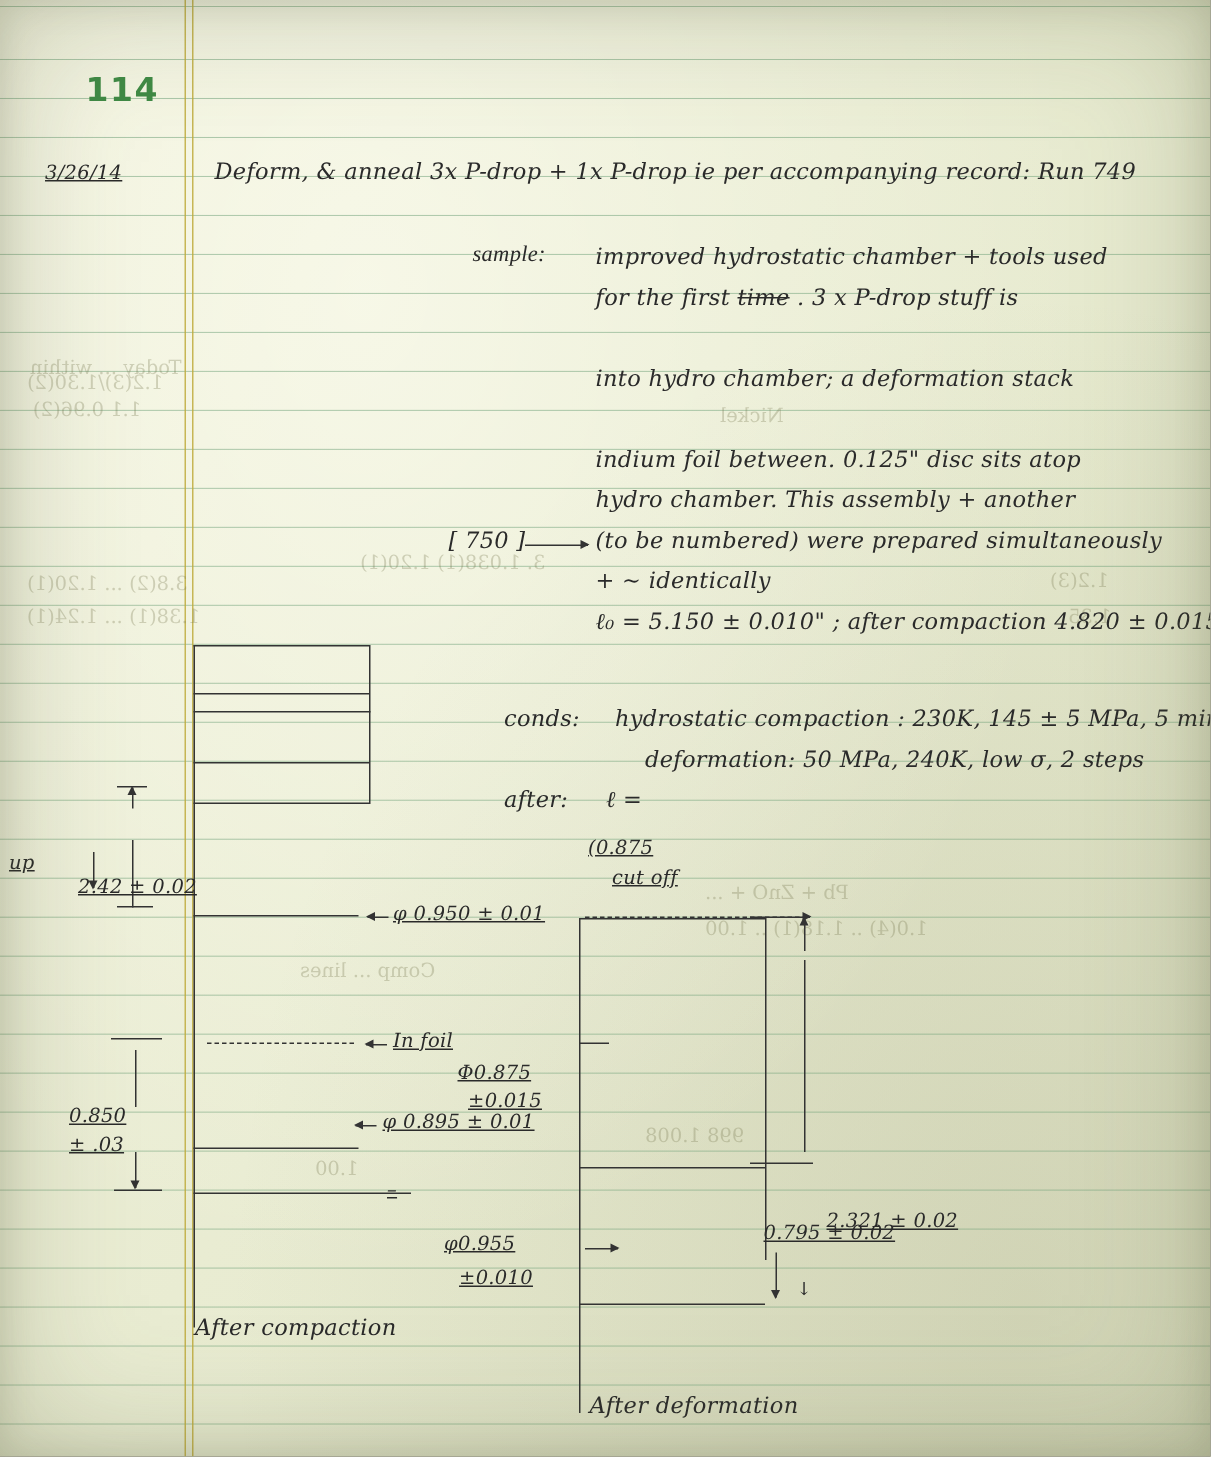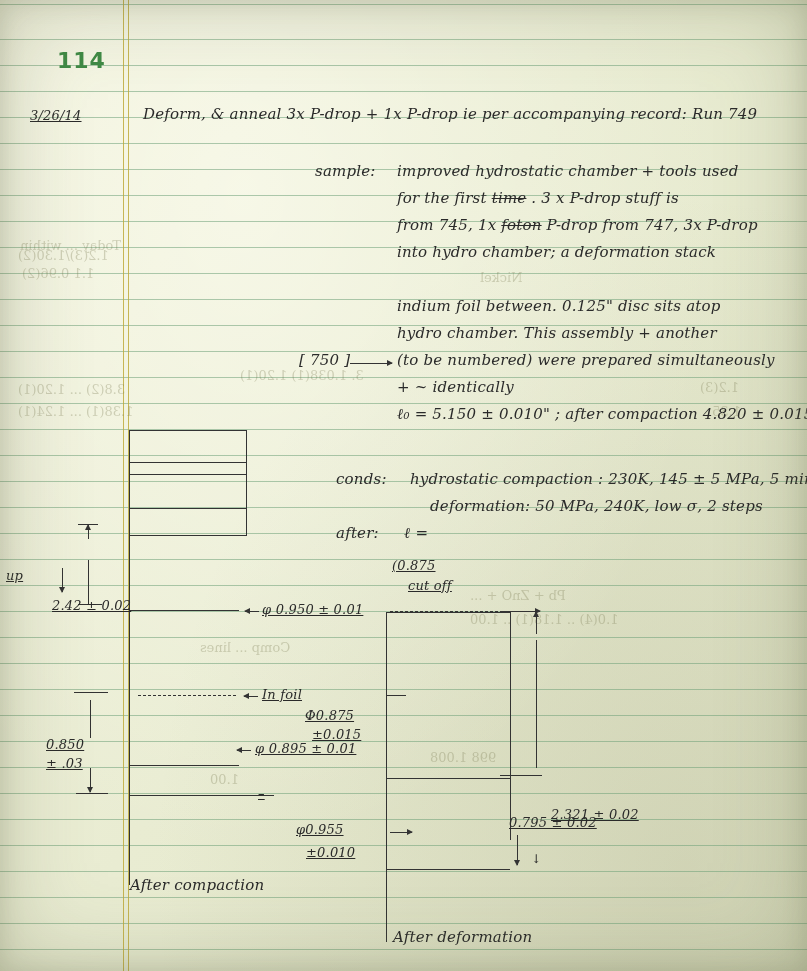--- a/index.html
+++ b/index.html
@@ -164,24 +164,23 @@
   <div class="ghost" style="left:470px; top:612px;">1.0(4) .. 1.18(1) .. 1.00</div>
   <div class="ghost" style="left:200px; top:640px;">Comp ...  lines</div>
   <div class="ghost" style="left:430px; top:750px;">998  1.008</div>
   <div class="ghost" style="left:210px; top:772px;">1.00</div>
 
   <div class="page-number">114</div>
 
   <div class="hw small" style="left:30px; top:108px;">3/26/14</div>
   <div class="hw body" style="left:143px; top:105px;">Deform, &amp; anneal  3x P-drop + 1x P-drop  ie per accompanying record: Run 749</div>
 
-  <div class="hw body" style="left:315px; top:162px;">sample:</div>
+  <div class="hw body" style="left:315px; top:162px;font-family:Liberation Serif, serif;">sample:</div>
   <div class="hw body" style="left:397px; top:162px;">improved hydrostatic chamber + tools used</div>
   <div class="hw body" style="left:397px; top:189px;">for the first <span class="strike">time</span> .  3 x P-drop stuff is</div>
-  <div class="hw body" style="left:397px; top:216px;">from 745, 1x <span class="strike">foton</span> P-drop from 747, 3x P-drop</div>
   <div class="hw body" style="left:397px; top:243px;text-align:right;">into hydro chamber; a deformation stack</div>
   <div class="hw body" style="left:397px; top:297px;">indium foil between. 0.125" disc sits atop</div>
   <div class="hw body" style="left:397px; top:351px;">(to be numbered) were prepared simultaneously</div>
   <div class="hw body" style="left:397px; top:324px;">hydro chamber. This assembly + another</div>
   <div class="hw body" style="left:397px; top:378px;">+ ~ identically</div>
 
   <div class="hw body" style="left:299px; top:351px;">[ 750 ]</div>
   <div class="ln arrow-r" style="left:350px; top:363px; width:42px;"></div>
 
   <div class="hw body" style="left:397px; top:405px;">ℓ₀ = 5.150 ± 0.010" ; after compaction 4.820 ± 0.015"</div>
@@ -206,21 +205,21 @@
   <div class="dash" style="left:138px; top:695px; width:98px;"></div>
   <div class="ln" style="left:129px; top:765px; width:110px;"></div>
 
   <div class="hw small" style="left:6px; top:568px;">up</div>
   <div class="lnv arrow-d" style="left:62px; top:568px; height:24px;"></div>
 
   <div class="lnv arrow-u" style="left:88px; top:525px; height:14px;"></div>
   <div class="ln" style="left:78px; top:524px; width:20px;"></div>
   <div class="lnv" style="left:88px; top:560px; height:45px;"></div>
   <div class="ln" style="left:78px; top:604px; width:24px;"></div>
-  <div class="hw small" style="left:52px; top:598px;">2.42 ± 0.02</div>
+  <div class="hw small" style="left:52px; top:584px;">2.42 ± 0.02</div>
 
   <div class="ln" style="left:74px; top:692px; width:34px;"></div>
   <div class="lnv" style="left:90px; top:700px; height:38px;"></div>
   <div class="hw small" style="left:46px; top:737px;">0.850</div>
   <div class="hw small" style="left:46px; top:756px;">± .03</div>
   <div class="lnv arrow-d" style="left:90px; top:768px; height:24px;"></div>
   <div class="ln" style="left:76px; top:793px; width:32px;"></div>
 
   <div class="ln arrow-l" style="left:245px; top:611px; width:14px;"></div>
   <div class="hw small" style="left:262px; top:602px;">φ 0.950 ± 0.01</div>

